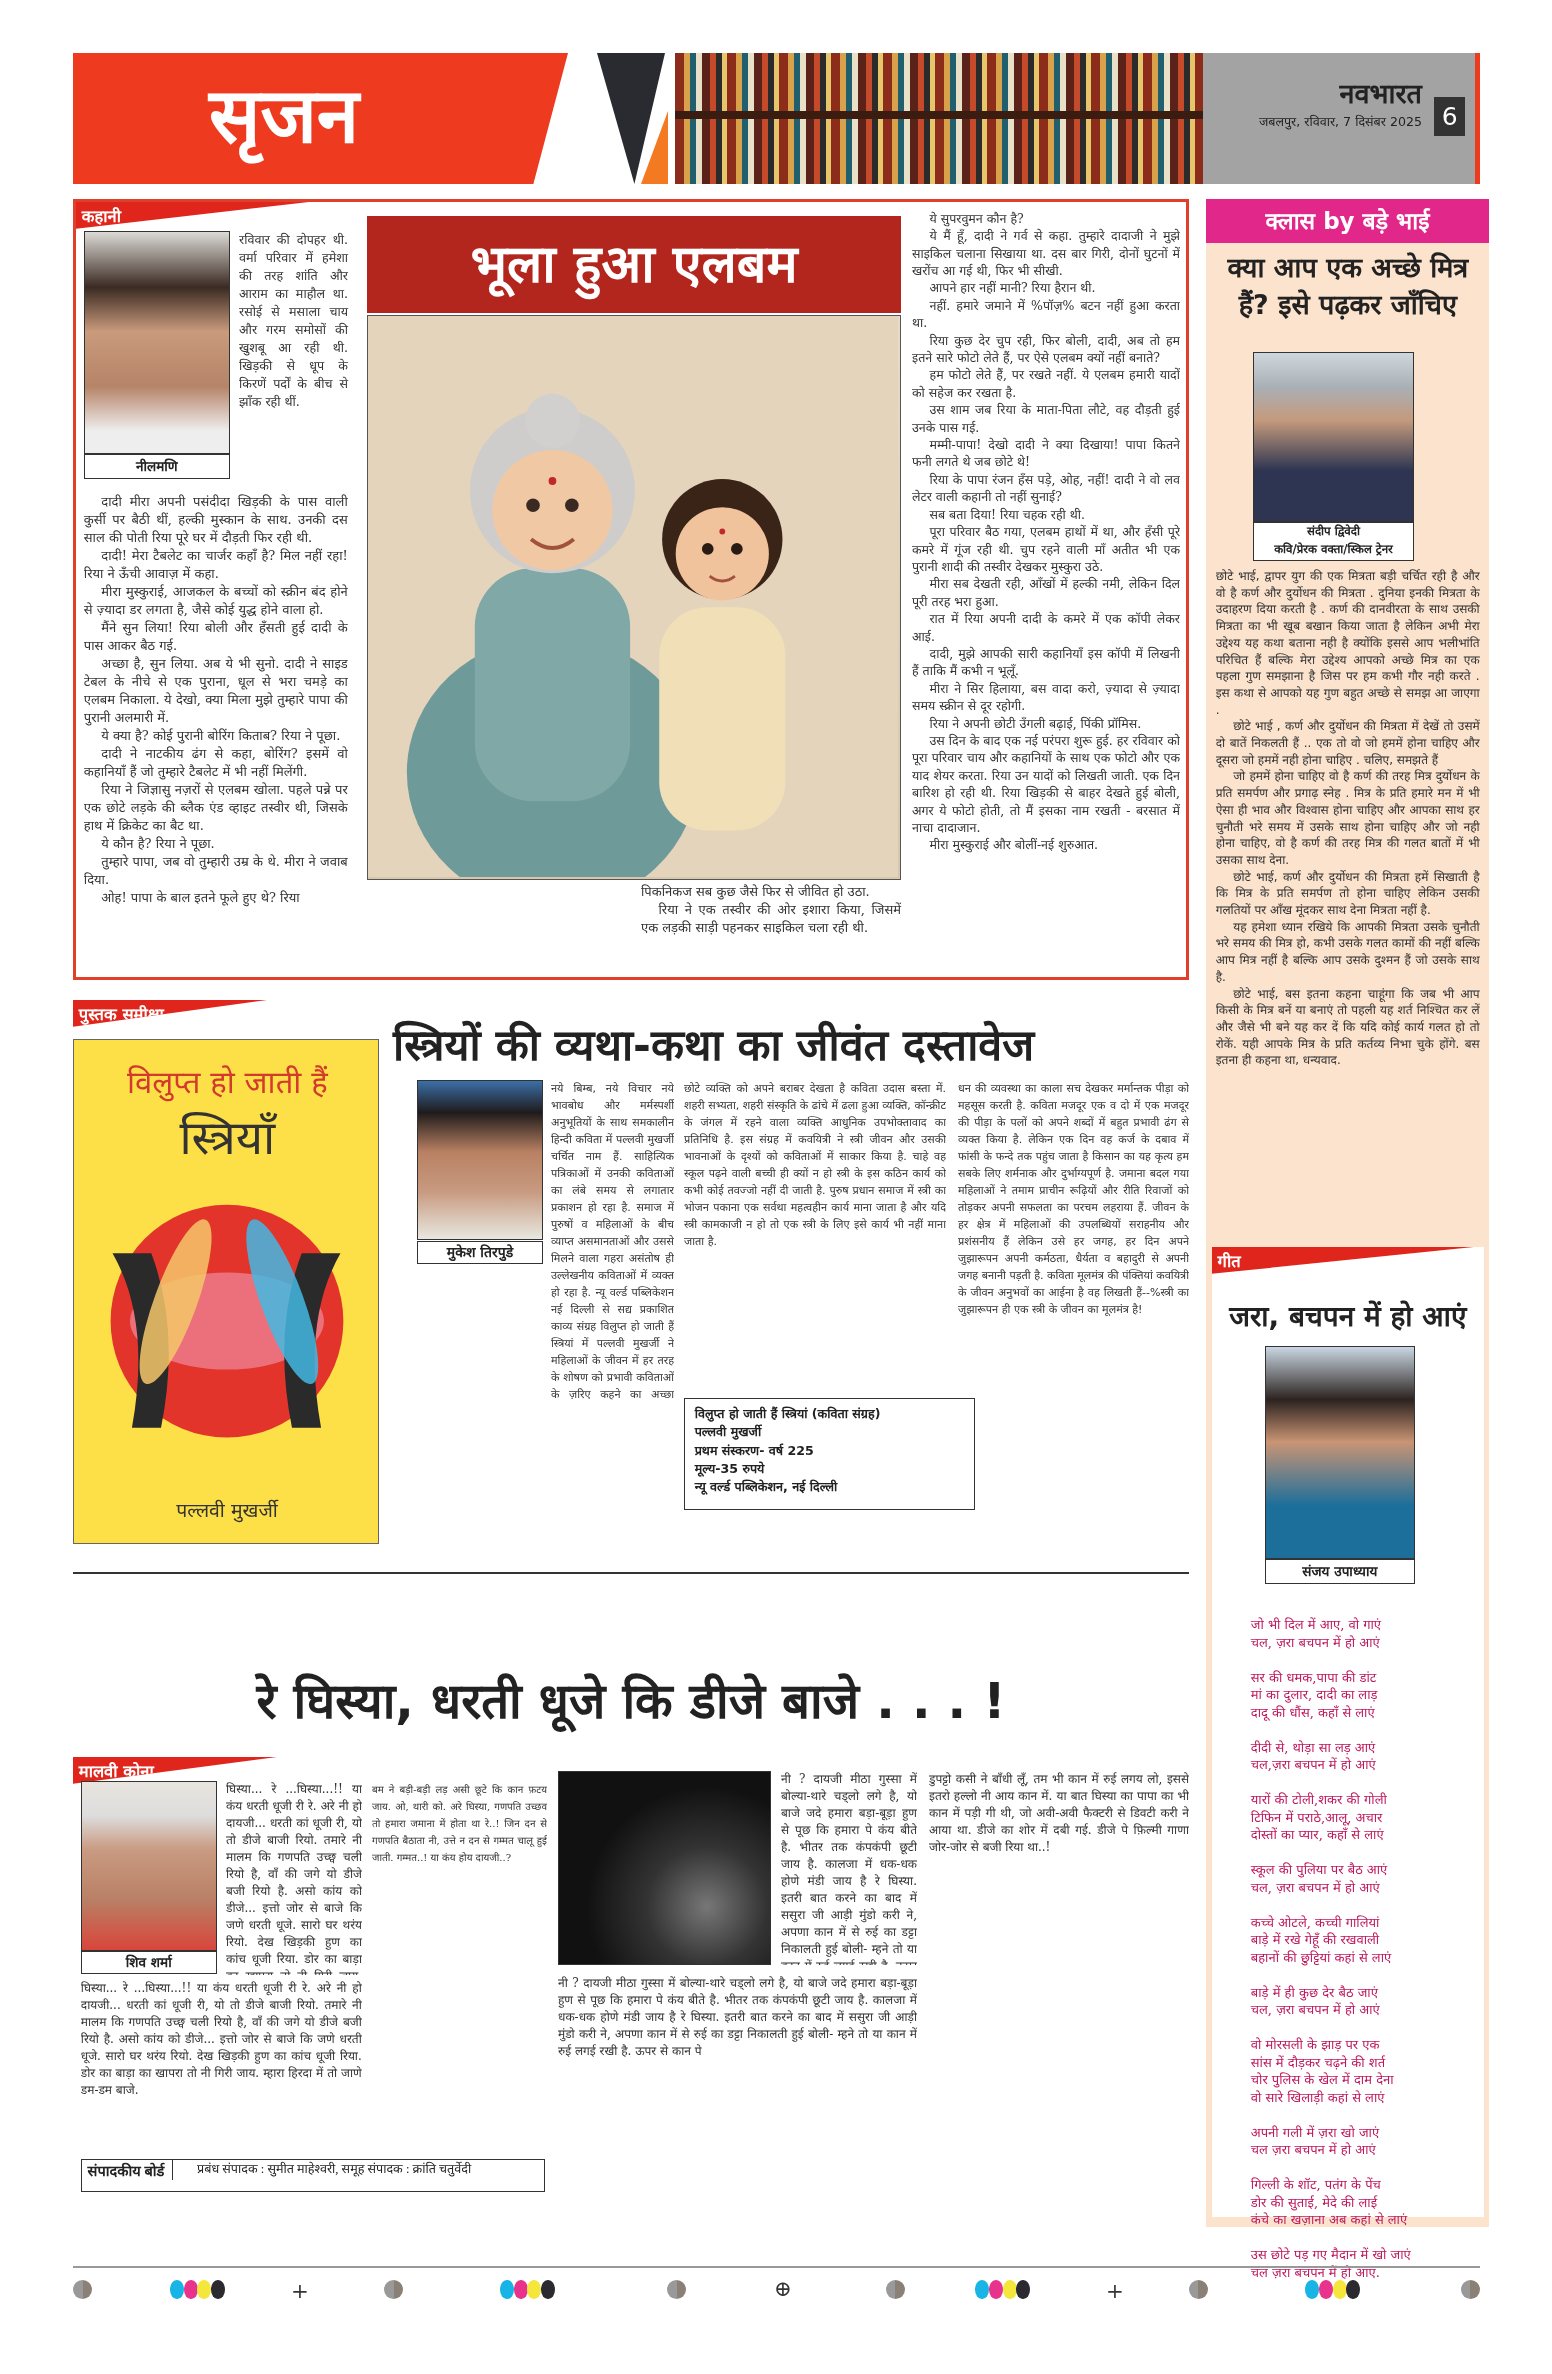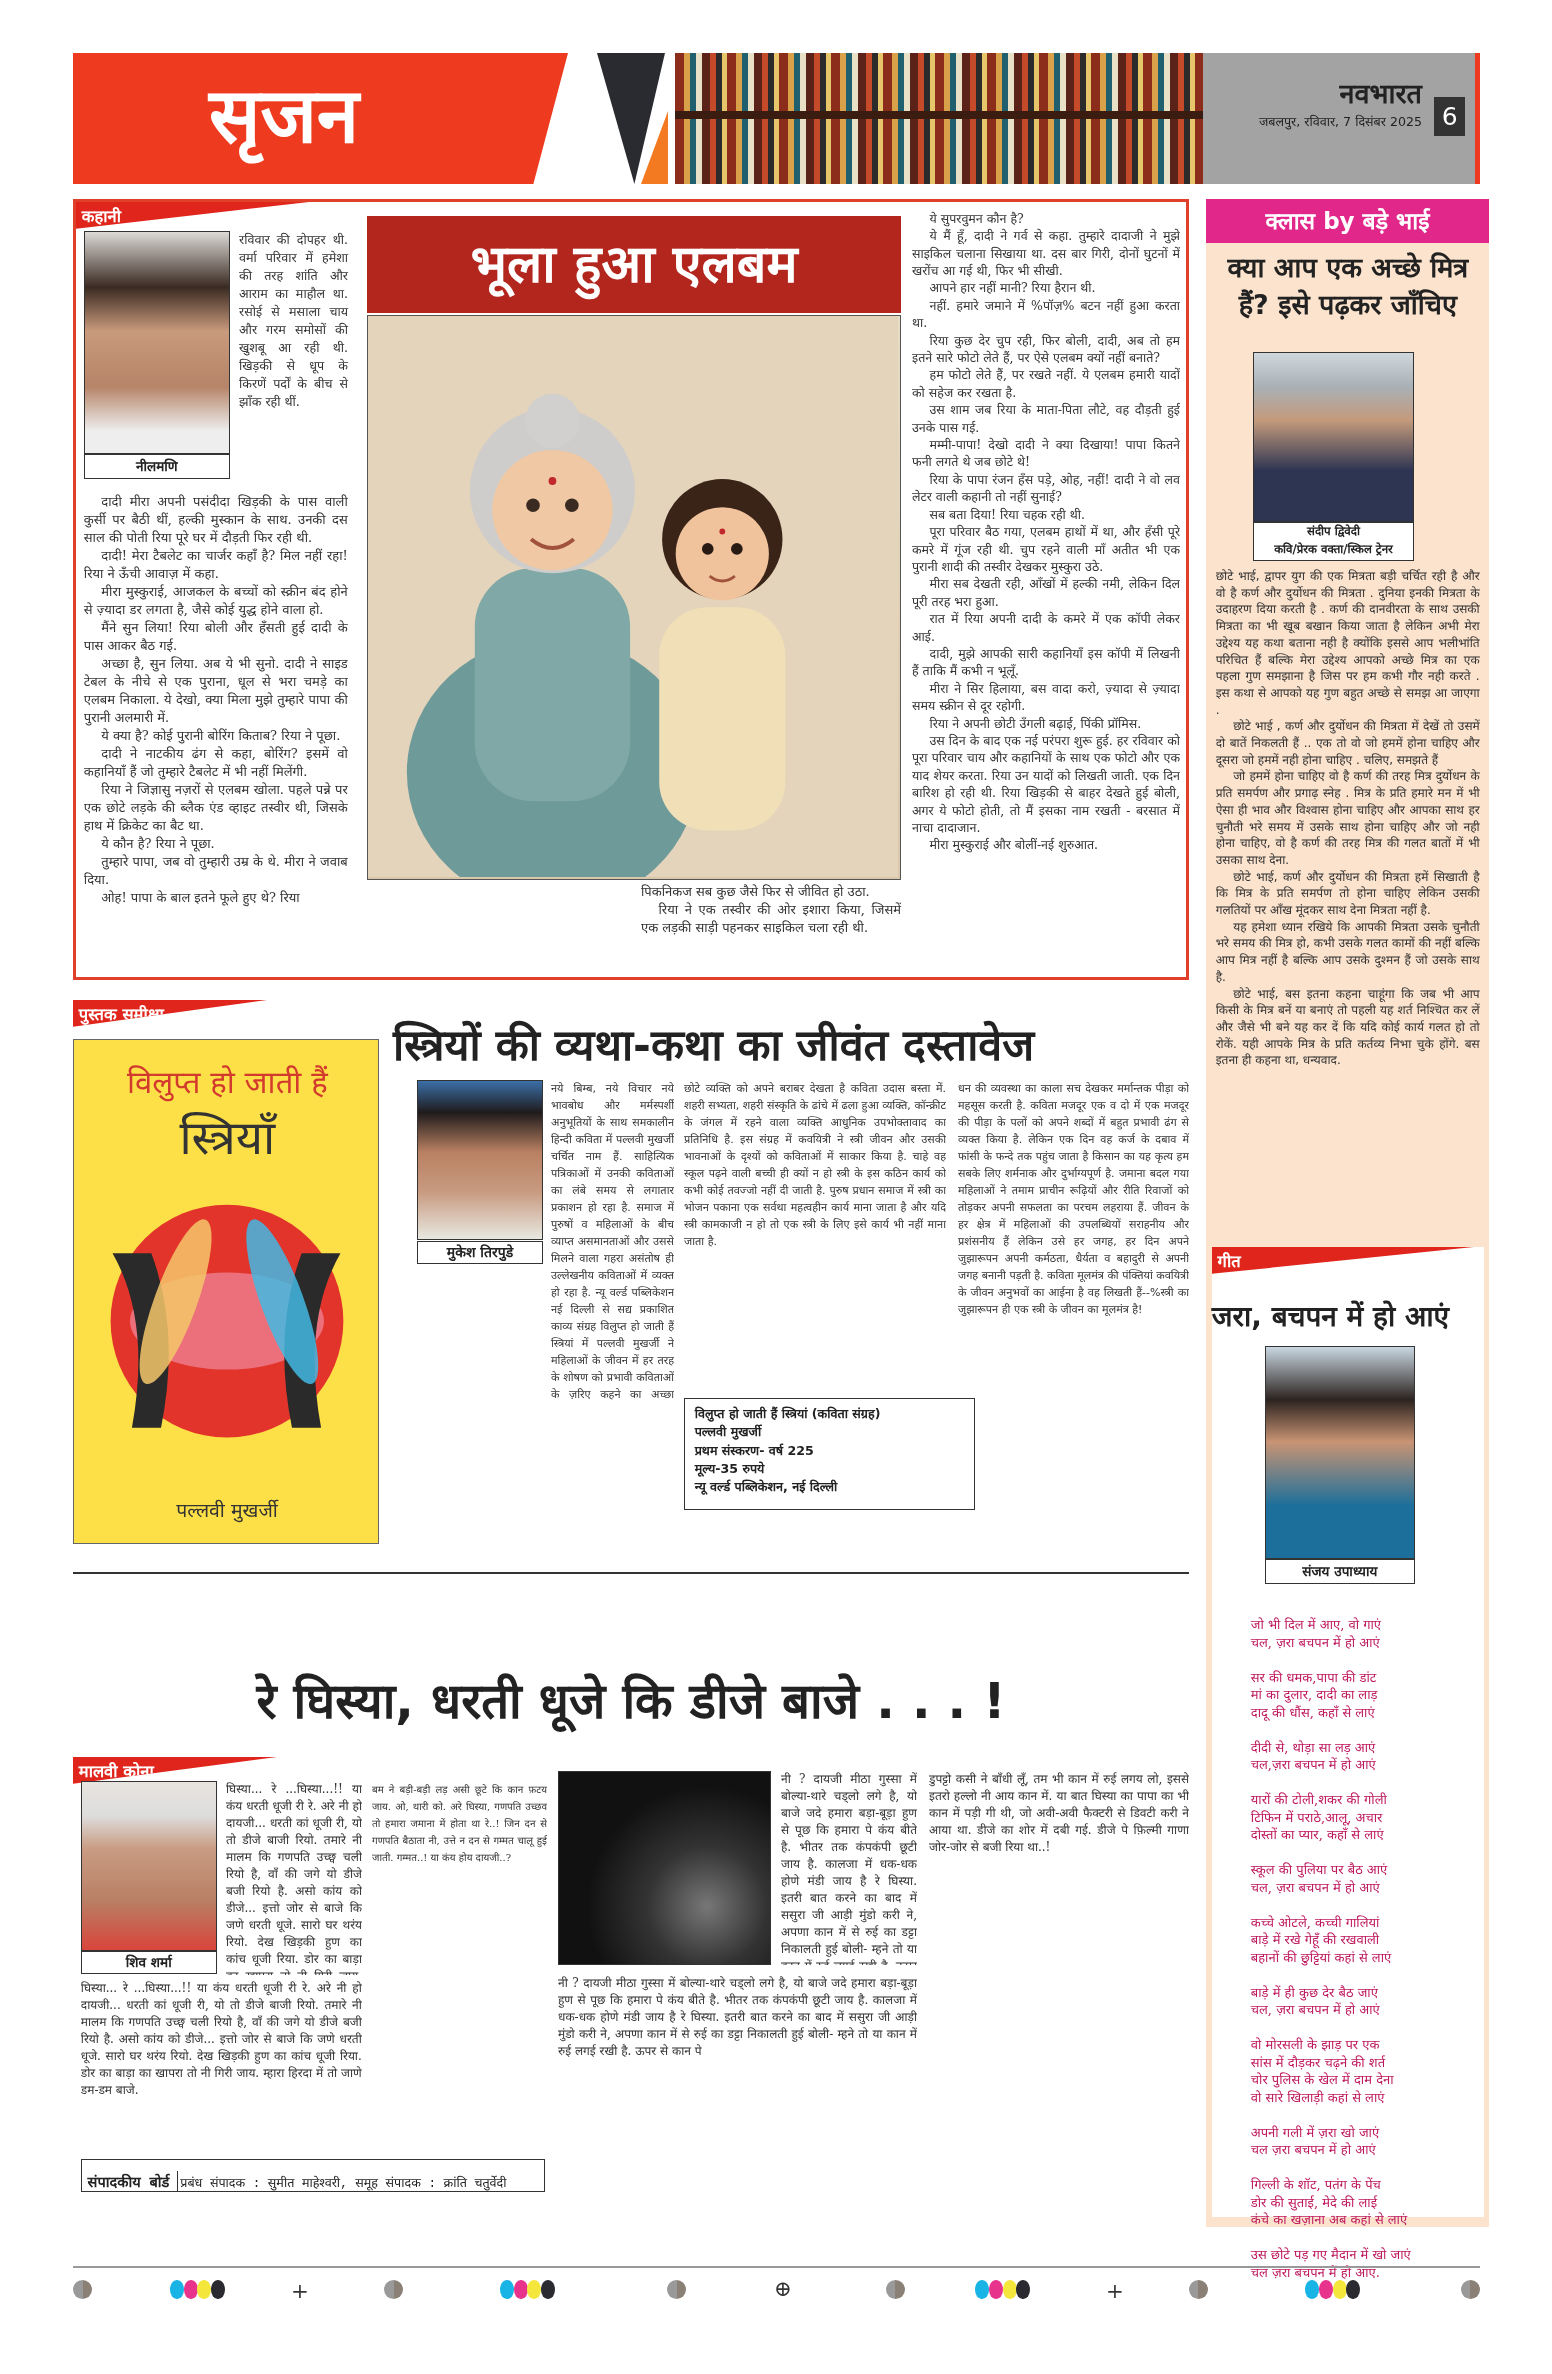--- a/index.html
+++ b/index.html
@@ -24,34 +24,34 @@
 .caption{position:absolute;border:1px solid #333;background:#fff;text-align:center;font-size:13.6px;font-family:"DejaVu Sans",sans-serif;font-weight:bold}
 .col{position:absolute;font-size:13px;line-height:18px;text-align:justify;color:#333}
 .col p{text-indent:17.5px}
 #story .title{position:absolute;left:291px;top:13.6px;width:534px;height:97px;background:#b3261e;color:#fff;font-size:52px;font-weight:bold;text-align:center;line-height:97px;font-family:"DejaVu Sans",sans-serif}
 #illus{position:absolute;left:291px;top:113px;width:534px;height:565px;border:1.9px solid #555;background:linear-gradient(180deg,#e9dcc7,#d8c7ab)}
 
 #rc{left:1206px;top:199px;width:283px;height:2028px;background:#fbe3cd}
 #rc .pinkbar{position:absolute;left:0;top:0;width:283px;height:44px;background:#e2278b;color:#fff;font-size:23px;font-weight:bold;text-align:center;line-height:44px;font-family:"DejaVu Sans",sans-serif}
 #rc .h2{position:absolute;left:5.8px;top:50px;width:272px;font-size:27px;font-weight:bold;text-align:center;line-height:37px;font-family:"DejaVu Sans",sans-serif;color:#222}
 #song{position:absolute;left:5.8px;top:1048px;width:272px;height:970px;background:#fff}
-#song h3{position:absolute;left:0;top:49px;width:272px;font-size:28px;font-family:"DejaVu Sans",sans-serif;color:#222}
+#song h3{position:absolute;left:0;top:49px;width:272px;text-align:center;font-size:28px;font-family:"DejaVu Sans",sans-serif;color:#222}
 .stanza{margin-bottom:17.5px}
 .stanza div{font-size:13px;line-height:17.5px;color:#be185d}
 
 #review{left:73px;top:995px;width:1116px;height:408px}
 #review .head{position:absolute;left:320px;top:19.4px;width:796px;font-size:43px;font-weight:bold;font-family:"DejaVu Sans",sans-serif;color:#222}
 #cover{position:absolute;left:0;top:44px;width:306px;height:505px;border:1.9px solid #666;background:#fde047}
 #cover .ct{position:absolute;left:7.8px;top:13.6px;width:291px;font-size:39px;color:#d23a2d;font-family:"DejaVu Serif",serif;text-align:center;line-height:56px}
 #cover .auth{position:absolute;left:0;top:456px;width:306px;text-align:center;font-size:19.4px;color:#333}
 #booksbox{position:absolute;left:611px;top:403px;width:291px;height:112px;border:1.9px solid #333;background:#fff;padding:5.8px 9.7px;font-size:12.6px;line-height:18.4px;font-family:"DejaVu Sans",sans-serif;font-weight:bold}
 
 #malwi{left:73px;top:1577px;width:1116px;height:650px}
 #malwi .head{position:absolute;left:0;top:-102px;width:1116px;font-size:49px;font-weight:bold;text-align:center;font-family:"DejaVu Sans",sans-serif;color:#222}
-#editorial{position:absolute;left:7.8px;top:582px;width:464px;height:33px;border:1.9px solid #333;font-family:Liberation Mono, monospace;font-size:12.6px;display:flex;align-items:flex-end;padding-left:5.8px;gap:2px}
+#editorial{position:absolute;left:7.8px;top:582px;width:464px;height:33px;border:1.9px solid #333;font-family:Liberation Serif, serif;font-size:12.6px;display:flex;align-items:flex-start;padding-left:5.8px;gap:24px}
 #editorial b{font-size:14.6px;border-right:1.9px solid #333;padding-right:7.8px}
 
 #regmarks{left:73px;top:2266px;width:1407px;height:39px;border-top:2.9px solid #999}
 .dot{position:absolute;top:11.6px;width:13.6px;height:19.4px;border-radius:50%}
 .gray{position:absolute;top:11.6px;width:19.4px;height:19.4px;border-radius:50%;background:linear-gradient(90deg,#999 50%,#8a8076 50%)}
 </style>
 </head>
 <body>
 
 <div id="mast" class="abs">

